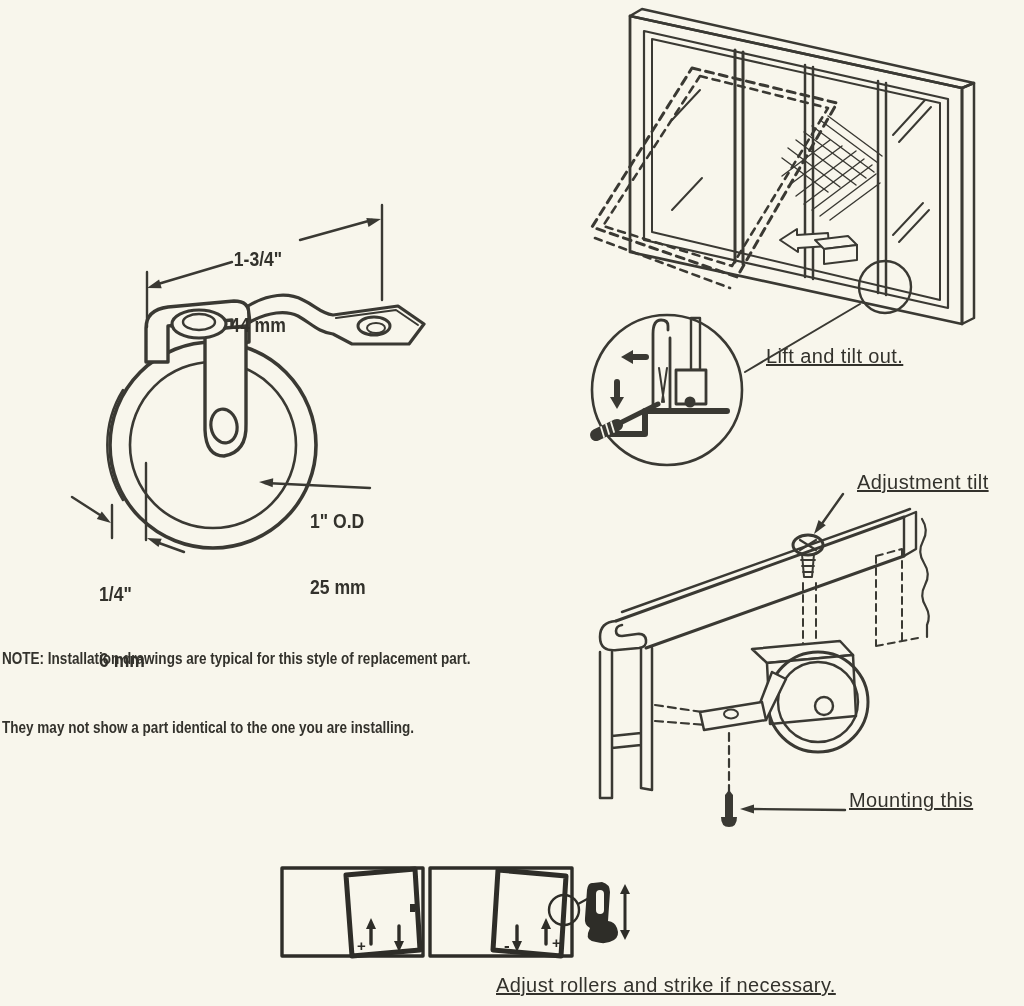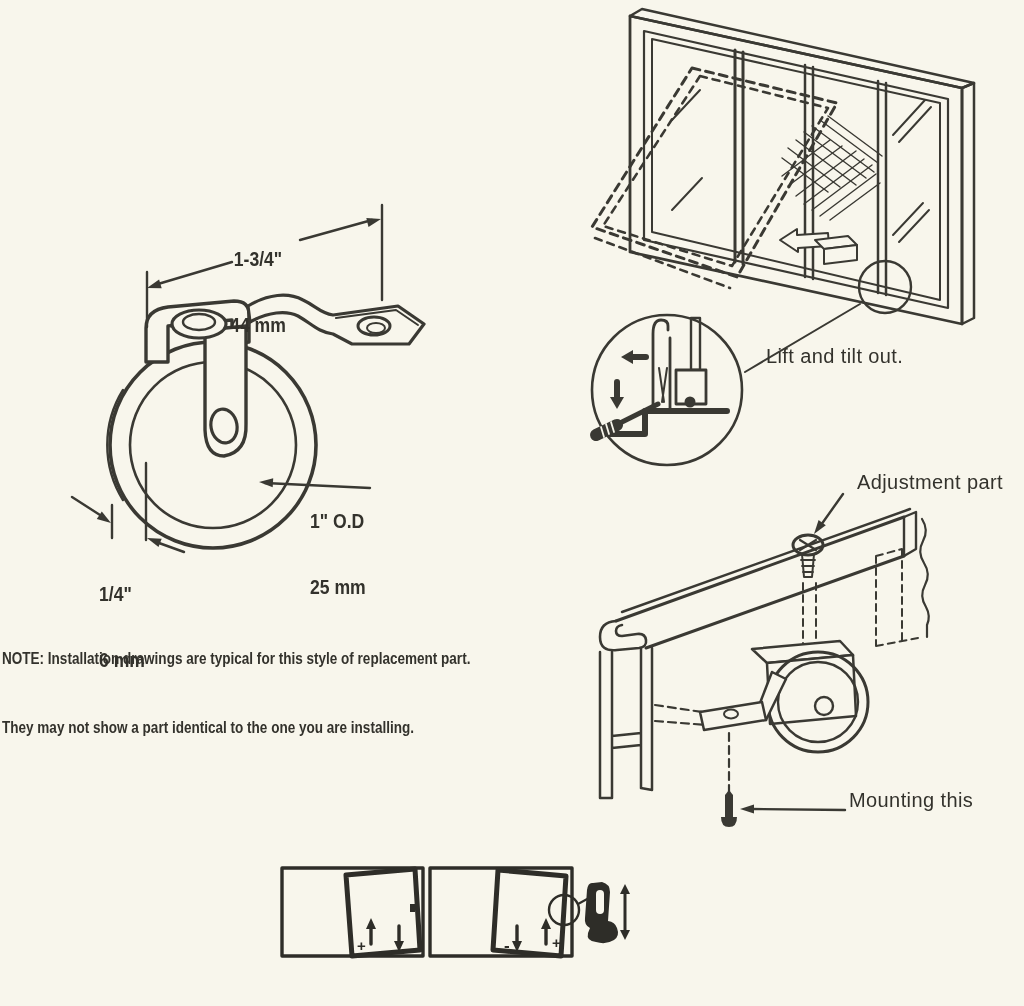--- a/index.html
+++ b/index.html
@@ -5,21 +5,21 @@
   html,body{margin:0;padding:0;background:#e9e7de;}
   .canvas{
     position:relative;width:1024px;height:1006px;overflow:hidden;
     background:#f8f6ec;color:#35342f;
     font-family:"Liberation Sans", sans-serif;
   }
   .canvas svg{position:absolute;overflow:visible;}
   .lbl{position:absolute;white-space:pre;color:#33322c;}
   .dim{font-weight:bold;font-size:20px;line-height:22px;transform:scaleX(.88);transform-origin:0 0;}
   .dim-center{text-align:center;transform-origin:50% 0;}
-  .plain{font-size:20px;line-height:24px;letter-spacing:.4px;}
+  .plain{font-size:20px;line-height:24px;letter-spacing:.4px;text-decoration:underline;}
   .note{font-weight:bold;font-size:16.5px;line-height:23px;transform:scaleX(.82);transform-origin:0 0;}
 </style>
 </head>
 <body>
 
 <div class="canvas">
 
   <svg style="left:55px;top:195px" width="470" height="410" viewBox="55 195 470 410">
     <g stroke="#3a3933" fill="none" stroke-linecap="round" stroke-linejoin="round">
 
@@ -197,21 +197,21 @@
 
       <g>
         <line x1="843" y1="494" x2="821" y2="525" stroke-width="2.4"></line>
         <polygon points="814,534 818.6,520.1 825.8,525.3" fill="#3a3933" stroke="none"></polygon>
         <line x1="845" y1="810" x2="752" y2="809" stroke-width="2.4"></line>
         <polygon points="740,809 754,813.5 754,804.5" fill="#3a3933" stroke="none"></polygon>
       </g>
     </g>
   </svg>
 
-  <div class="lbl plain" style="left:857px;top:470px">Adjustment part</div>
+  <div class="lbl plain" style="left:857px;top:470px">Adjustment tilt</div>
   <div class="lbl plain" style="left:849px;top:788px">Mounting this</div>
 
   <svg style="left:275px;top:860px" width="420" height="112" viewBox="275 860 420 112">
     <g stroke="#2e2d28" fill="none" stroke-linecap="round" stroke-linejoin="round">
       <g>
         <polygon points="282,868 423,868 423,956 282,956" stroke-width="3.4"></polygon>
         <polygon points="346,875 415,869 420,950 352,956" stroke-width="5" fill="#f8f6ec"></polygon>
         <rect x="410" y="904" width="5" height="8" fill="#2e2d28" stroke="none"></rect>
         <line x1="371" y1="944" x2="371" y2="928" stroke-width="3.4"></line>
         <polygon points="371,918 366,929 376,929" fill="#2e2d28" stroke="none"></polygon>
@@ -235,14 +235,15 @@
       <g>
         <path d="M 593,883 Q 588,882 587,890 L 585,918 Q 584,925 590,928 L 588,933 Q 586,941 596,942 Q 606,945 614,940 Q 620,936 617,928 Q 615,922 608,921 L 610,892 Q 610,884 602,882 Z" fill="#2e2d28" stroke="none"></path>
         <rect x="596" y="890" width="8" height="24" rx="4" fill="#f8f6ec" stroke="none"></rect>
         <line x1="625" y1="893" x2="625" y2="931" stroke-width="3"></line>
         <polygon points="625,884 620,894 630,894" fill="#2e2d28" stroke="none"></polygon>
         <polygon points="625,940 620,930 630,930" fill="#2e2d28" stroke="none"></polygon>
       </g>
     </g>
   </svg>
 
+  <div class="lbl plain" style="left:496px;top:973px">Adjust rollers and strike if necessary.</div>
 
 </div>
 
 </body></html>

